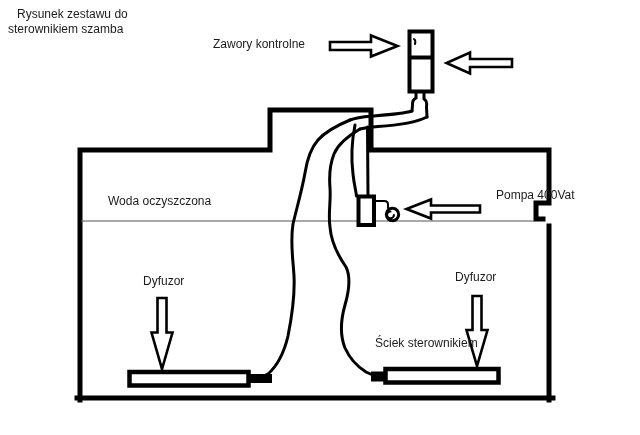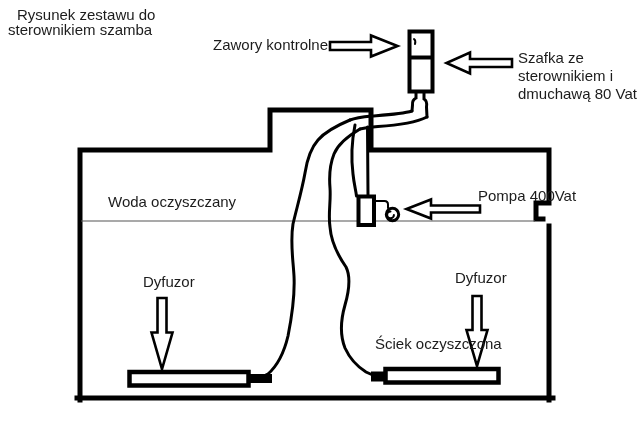--- a/index.html
+++ b/index.html
@@ -16,21 +16,21 @@
   }
   #lineart{position:absolute;left:0;top:0;}
   .stroke{stroke:var(--ink);fill:none;}
   .thick{stroke-width:5;stroke-linejoin:miter;stroke-linecap:square;}
   .box{stroke-width:4;fill:var(--bg);}
   .pipe{stroke-width:3;stroke-linecap:round;}
   .thin{stroke-width:2;stroke-linecap:round;}
   .solid{fill:var(--ink);stroke:none;}
   .blockarrow{fill:var(--bg);stroke:var(--ink);stroke-width:2.6;stroke-linejoin:miter;}
   .waterline{stroke:var(--water);stroke-width:1.2;}
-  .label{position:absolute;font-size:15px;line-height:15px;white-space:nowrap;}
+  .label{position:absolute;font-size:12px;line-height:15px;white-space:nowrap;}
   .label.multiline{white-space:normal;}
   #cabinet-label{line-height:18px;}
   #title-label{line-height:15px;}
   #title-label .l1{margin-left:9px;}
 </style>
 </head>
 <body>
 
 <div id="stage">
 
@@ -75,30 +75,25 @@
     <polygon class="blockarrow" points="472.5,296 481.5,296 481.5,330 487.5,330 477,366 466.5,330 472.5,330"></polygon>
   </svg>
 
   <div class="label multiline" id="title-label" style="left:8px;top:7px;width:150px;">
     <div class="l1">Rysunek zestawu do</div>
     <div class="l2">sterownikiem szamba</div>
   </div>
 
   <div class="label" style="left:213px;top:37px;">Zawory kontrolne</div>
 
-  <div class="label multiline" id="cabinet-label" style="left:518px;top:49px;width:120px;">
-    <div>Szafka ze</div>
-    <div>sterownikiem i</div>
-    <div>dmuchawą  80 Vat</div>
-  </div>
 
-  <div class="label" style="left:108px;top:194px;">Woda oczyszczany</div>
+  <div class="label" style="left:108px;top:194px;">Woda oczyszczona</div>
 
-  <div class="label" style="left:478px;top:188px;text-align:right;">Pompa 400Vat</div>
+  <div class="label" style="left:496px;top:188px;text-align:right;">Pompa 400Vat</div>
 
 
   <div class="label" style="left:143px;top:274px;">Dyfuzor</div>
 
   <div class="label" style="left:455px;top:270px;">Dyfuzor</div>
 
-  <div class="label" style="left:375px;top:336px;">Ściek oczyszczona</div>
+  <div class="label" style="left:375px;top:336px;">Ściek sterownikiem</div>
 
 </div>
 
 </body></html>

